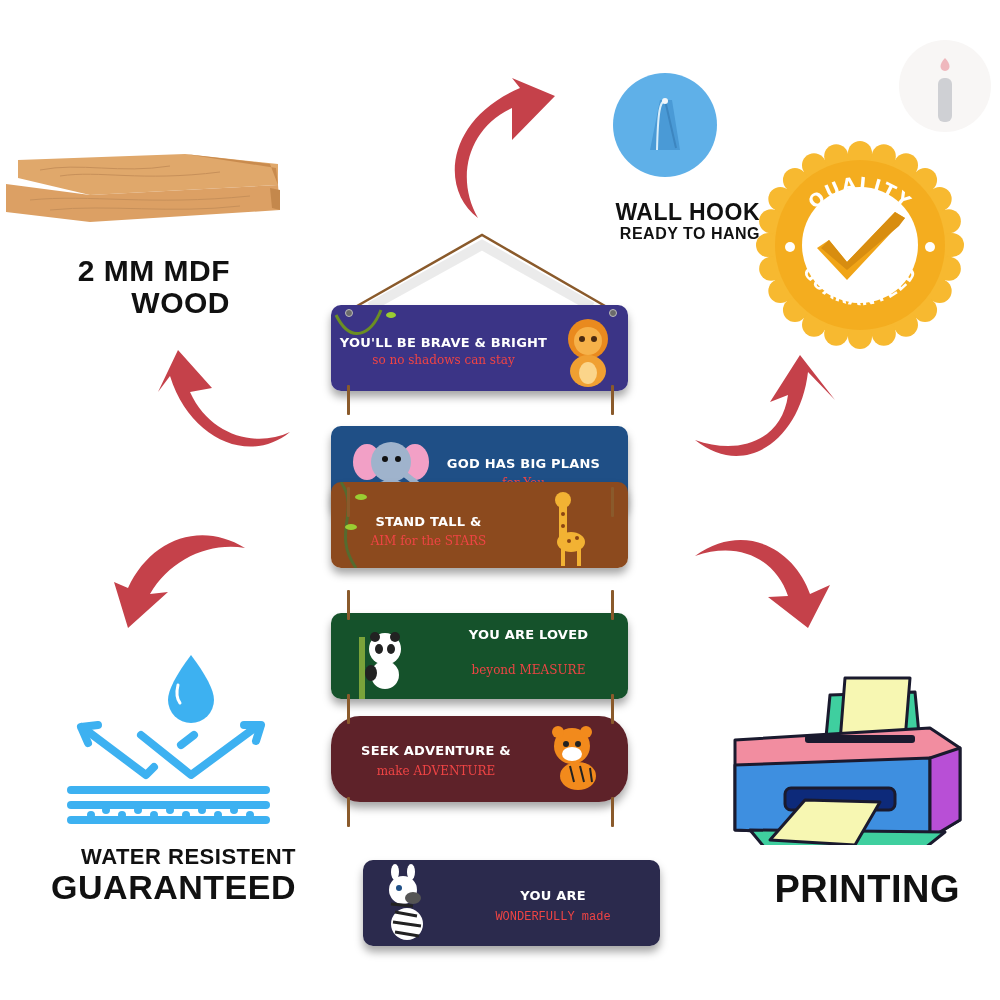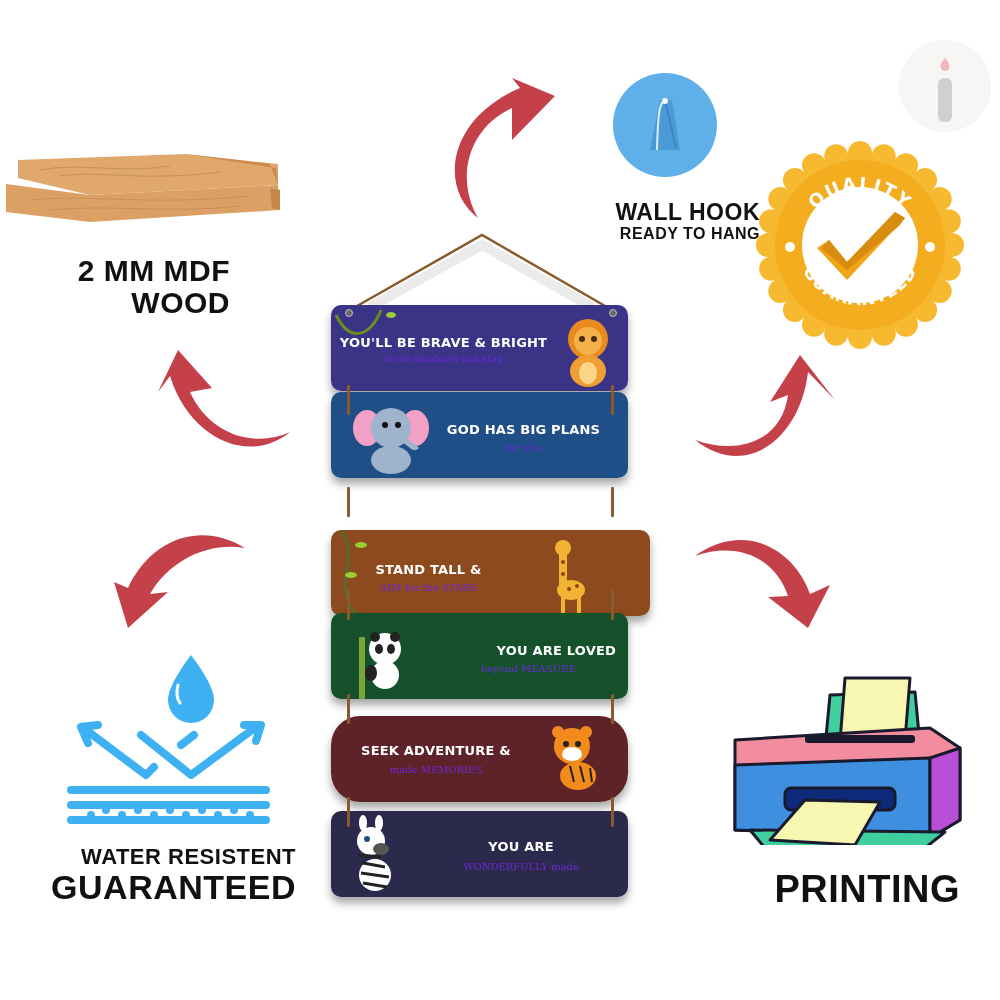--- a/index.html
+++ b/index.html
@@ -18,22 +18,22 @@
     position: absolute; left: 331px; width: 297px; height: 86px;
     border-radius: 10px;
     box-shadow: 0 6px 8px rgba(0,0,0,0.35);
     overflow: hidden;
   }
   .board .title {
     position: absolute; color: #fff; font-weight: bold; font-family: "DejaVu Sans", sans-serif;
     font-size: 13px; text-align: center; letter-spacing: 0.2px; white-space: nowrap;
   }
   .board .sub {
-    position: absolute; color: #6d28d9; font-family: "DejaVu Serif", serif;
-    font-size: 10px; text-align: center; white-space: nowrap;
+    position: absolute; color: #ef4444; font-family: "DejaVu Serif", serif;
+    font-size: 12px; text-align: center; white-space: nowrap;
   }
   .string {
     position: absolute; width: 3px; background: #8a5a2b; border-radius: 1px;
   }
   .hole {
     position: absolute; width: 6px; height: 6px; border-radius: 50%;
     background: #6b6b6b; border: 1px solid #bbb;
   }
   .vine { position: absolute; }
 </style>
@@ -207,36 +207,36 @@
   <svg class="abs" style="left:222px;top:6px" width="70" height="78">
     <circle cx="35" cy="28" r="20" fill="#e98a1e"></circle>
       <circle cx="35" cy="30" r="14" fill="#f6b24a"></circle>
     <ellipse cx="35" cy="60" rx="18" ry="16" fill="#f0a032"></ellipse>
       <ellipse cx="35" cy="62" rx="9" ry="11" fill="#fbd58a"></ellipse>
     <circle cx="29" cy="28" r="3" fill="#4a2a10"></circle>
       <circle cx="41" cy="28" r="3" fill="#4a2a10"></circle>
   </svg>
 </div>
 
-<div class="board" style="top:392px;">
+<div class="board" style="top:426px;">
   <div class="abs" style="inset:0;background:#1f4f86;"></div>
   <svg class="abs" style="left:20px;top:6px" width="80" height="78">
     <ellipse cx="16" cy="30" rx="14" ry="18" fill="#f2a0c6"></ellipse>
       <ellipse cx="64" cy="30" rx="14" ry="18" fill="#f2a0c6"></ellipse>
     <circle cx="40" cy="30" r="20" fill="#9fb3cc"></circle>
       <ellipse cx="40" cy="62" rx="20" ry="14" fill="#9fb3cc"></ellipse>
     <circle cx="34" cy="27" r="3" fill="#111"></circle>
       <circle cx="47" cy="27" r="3" fill="#111"></circle>
     <path d="M50 40 C60 45 62 52 66 48" stroke="#9fb3cc" stroke-width="6" fill="none"></path>
   </svg>
   <div class="title" style="left:100px;width:185px;top:30px;">GOD HAS BIG PLANS</div>
   <div class="sub" style="left:100px;width:185px;top:50px;">for You</div>
 </div>
 
-<div class="board" style="top:530px;padding-left:22px;">
+<div class="board" style="top:482px;">
   <div class="abs" style="inset:0;background:#8c4a1e;"></div>
   <svg class="vine" style="left:0;top:0" width="60" height="86">
       <path d="M10 0 C30 30 0 50 25 86" stroke="#556b2f" stroke-width="3" fill="none"></path>
       <ellipse cx="30" cy="15" rx="6" ry="3" fill="#9acd32"></ellipse>
       <ellipse cx="20" cy="45" rx="6" ry="3" fill="#9acd32"></ellipse>
     </svg>
   <div class="title" style="left:0;width:195px;top:32px;">STAND TALL &amp;</div>
   <div class="sub" style="left:0;width:195px;top:52px;">AIM for the STARS</div>
   <svg class="abs" style="left:212px;top:4px" width="55" height="82">
     <ellipse cx="20" cy="14" rx="8" ry="8" fill="#f2b233"></ellipse>
@@ -258,53 +258,53 @@
   <svg class="abs" style="left:20px;top:4px" width="80" height="82">
     <rect x="8" y="20" width="6" height="62" fill="#7aa33a"></rect>
     <circle cx="34" cy="32" r="16" fill="#fff"></circle>
       <circle cx="24" cy="20" r="5" fill="#222"></circle>
       <circle cx="44" cy="20" r="5" fill="#222"></circle>
     <ellipse cx="28" cy="32" rx="4" ry="5" fill="#222"></ellipse>
       <ellipse cx="40" cy="32" rx="4" ry="5" fill="#222"></ellipse>
     <ellipse cx="34" cy="58" rx="14" ry="14" fill="#fff"></ellipse>
       <ellipse cx="20" cy="56" rx="6" ry="8" fill="#222"></ellipse>
   </svg>
-  <div class="title" style="left:110px;width:175px;top:30px;text-align:right;">YOU ARE LOVED</div>
+  <div class="title" style="left:110px;width:175px;top:14px;">YOU ARE LOVED</div>
   <div class="sub" style="left:110px;width:175px;top:50px;">beyond MEASURE</div>
 </div>
 
 <div class="board" style="top:716px;border-radius:29px;">
   <div class="abs" style="inset:0;background:#5e2229;"></div>
   <div class="title" style="left:0;width:210px;top:27px;">SEEK ADVENTURE &amp;</div>
-  <div class="sub" style="left:0;width:210px;top:48px;">made MEMORIES</div>
+  <div class="sub" style="left:0;width:210px;top:48px;">make ADVENTURE</div>
   <svg class="abs" style="left:215px;top:6px" width="65" height="76">
     <circle cx="26" cy="24" r="18" fill="#f28a1c"></circle>
       <circle cx="12" cy="10" r="6" fill="#f28a1c"></circle>
       <circle cx="40" cy="10" r="6" fill="#f28a1c"></circle>
     <ellipse cx="26" cy="32" rx="10" ry="7" fill="#fff"></ellipse>
     <circle cx="20" cy="22" r="3" fill="#222"></circle>
       <circle cx="32" cy="22" r="3" fill="#222"></circle>
     <ellipse cx="32" cy="54" rx="18" ry="14" fill="#f28a1c"></ellipse>
     <path d="M24 44 L28 60 M34 44 L38 60 M44 46 L46 60" stroke="#222" stroke-width="2"></path>
   </svg>
 </div>
 
-<div class="board" style="top:811px;">
+<div class="board" style="top:860px;margin-left:32px;">
   <div class="abs" style="inset:0;background:#2b2a4d;"></div>
   <svg class="abs" style="left:10px;top:4px" width="70" height="82">
     <ellipse cx="22" cy="8" rx="4" ry="8" fill="#fff"></ellipse>
       <ellipse cx="38" cy="8" rx="4" ry="8" fill="#fff"></ellipse>
     <circle cx="30" cy="26" r="14" fill="#fff"></circle>
       <ellipse cx="40" cy="34" rx="8" ry="6" fill="#555"></ellipse>
     <circle cx="26" cy="24" r="3" fill="#1f4f86"></circle>
     <ellipse cx="34" cy="60" rx="16" ry="16" fill="#fff"></ellipse>
     <path d="M22 48 L44 52 M20 58 L48 62 M22 68 L46 72 M18 40 L40 42" stroke="#222" stroke-width="3"></path>
   </svg>
   <div class="title" style="left:95px;width:190px;top:28px;">YOU ARE</div>
-  <div class="sub" style="left:95px;width:190px;top:50px;">WONDERFULLY made</div>
+  <div class="sub" style="left:95px;width:190px;top:50px;font-family:Liberation Mono, monospace;">WONDERFULLY made</div>
 </div>
 
 <div>
   <div class="string" style="left:347px;top:385px;height:30px;"></div>
   <div class="string" style="left:611px;top:385px;height:30px;"></div>
   <div class="string" style="left:347px;top:487px;height:30px;"></div>
   <div class="string" style="left:611px;top:487px;height:30px;"></div>
   <div class="string" style="left:347px;top:590px;height:30px;"></div>
   <div class="string" style="left:611px;top:590px;height:30px;"></div>
   <div class="string" style="left:347px;top:694px;height:30px;"></div>

